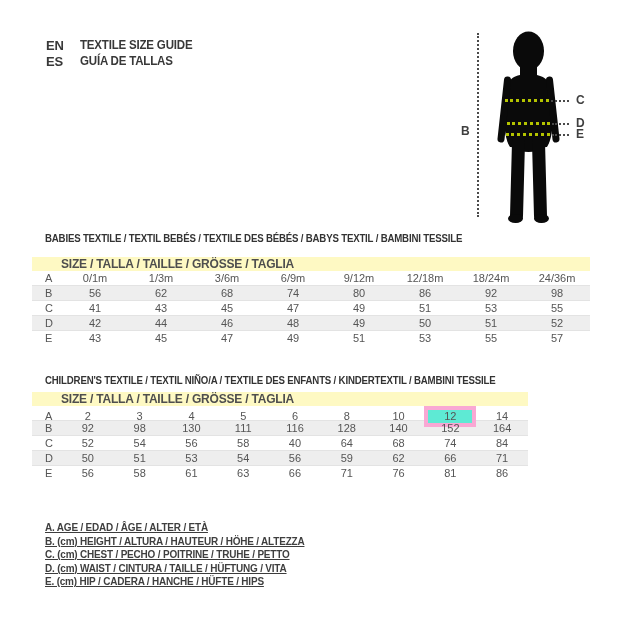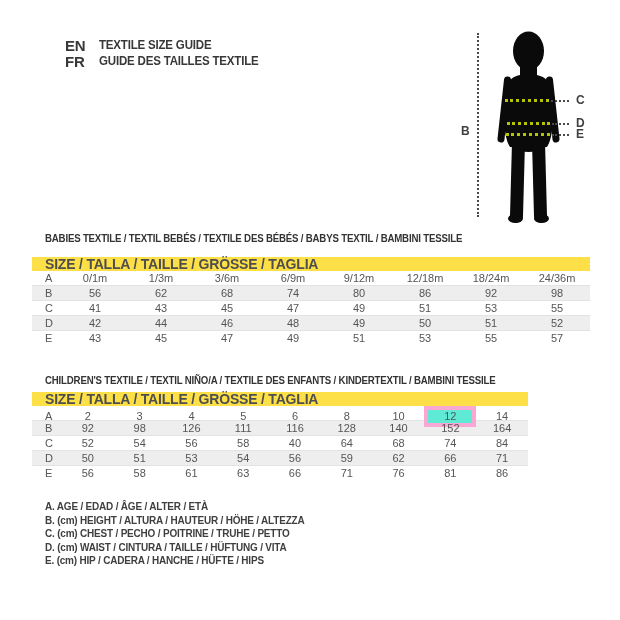--- a/index.html
+++ b/index.html
@@ -3,58 +3,58 @@
 <meta charset="utf-8">
 <style>
   html,body{margin:0;padding:0;background:#ffffff;}
   .canvas{
     position:relative;width:620px;height:620px;background:#ffffff;overflow:hidden;
     font-family:"Liberation Sans", sans-serif;color:#3c3c3c;
   }
   
   .lang-list{position:absolute;left:46px;top:37px;}
   .lang-row{display:flex;height:16px;align-items:center;}
-  .lang-code{width:34px;font-size:15px;font-weight:700;letter-spacing:-0.2px;color:#383838;margin-left:19px;}
+  .lang-code{width:34px;font-size:13px;font-weight:700;letter-spacing:-0.2px;color:#383838;}
   .lang-label{font-size:12px;font-weight:700;letter-spacing:-0.2px;color:#383838;transform:scaleX(0.96);transform-origin:left center;white-space:nowrap;}
   
   .figure{position:absolute;left:450px;top:25px;width:165px;height:205px;}
   .figure svg{position:absolute;left:40px;top:5px;}
   .vline{position:absolute;left:27px;top:8px;height:184px;width:0;border-left:2px dotted #4a4a4a;}
   .hline{position:absolute;height:0;border-top:2px dotted #4a4a4a;}
   .hline.green{border-top-color:#b4c400;border-top-width:3px;}
   .mlabel{position:absolute;font-size:12px;font-weight:700;line-height:11px;color:#3f3f3f;}
   
   .tbl-title{position:absolute;left:45px;font-size:10.5px;font-weight:700;letter-spacing:-0.2px;color:#333333;white-space:nowrap;transform:scaleX(0.92);transform-origin:left center;}
   .table{position:absolute;left:32px;}
-  .thead{height:14px;line-height:14px;background:#fde047;padding-left:13px;font-size:14px;font-weight:700;letter-spacing:-0.2px;color:#4e4e4e;white-space:nowrap;}
+  .thead{height:14px;line-height:14px;background:#fef9c3;padding-left:29px;font-size:12px;font-weight:700;letter-spacing:-0.2px;color:#4e4e4e;white-space:nowrap;}
   .trow{display:grid;height:14px;align-items:center;border-top:1px solid #e3e3e3;font-size:11px;color:#555555;}
   .trow:first-child{border-top:none;}
   .trow.stripe{background:#eeeeee;}
   .cols-8 .trow{grid-template-columns:30px repeat(8,1fr);}
   .cols-9 .trow{grid-template-columns:30px repeat(9,1fr);}
   .tcell{text-align:center;line-height:13px;}
   .tcell.tlabel{text-align:left;padding-left:13px;}
   .tcell.boxed{border:4px solid #f9a8d4;background:#5eead4;height:13px;line-height:13px;}
   
-  .legend{position:absolute;left:45px;top:500px;}
+  .legend{position:absolute;left:45px;top:521px;text-decoration:underline;}
   .legend-line{font-size:10.5px;font-weight:700;letter-spacing:-0.2px;color:#3f3f3f;line-height:13.6px;white-space:nowrap;transform:scaleX(0.95);transform-origin:left center;}
 </style>
 </head>
 <body>
 
 <div class="canvas">
 
   <div class="lang-list">
     <div class="lang-row">
       <span class="lang-code">EN</span>
       <span class="lang-label">TEXTILE SIZE GUIDE</span>
     </div>
     <div class="lang-row">
-      <span class="lang-code">FR</span>
-      <span class="lang-label">GUIDE DES TAILLES TEXTILE</span>
+      <span class="lang-code">ES</span>
+      <span class="lang-label">GUÍA DE TALLAS</span>
     </div>
   </div>
 
   <div class="figure">
     <svg width="80" height="195" viewBox="0 0 80 195">
       <g fill="#0a0a0a" stroke="none">
         <ellipse cx="38.5" cy="21" rx="15.5" ry="19.5"></ellipse>
         <path d="M30,34 L47,34 L47,45 C56,47 60,52 61,60 L62.5,92 C62.5,104 60,112 57,117 L20,117 C17,112 14.5,104 14.5,92 L16,60 C17,52 21,47 30,45 Z"></path>
         <ellipse cx="38.5" cy="110" rx="21" ry="12"></ellipse>
       </g>
@@ -160,21 +160,21 @@
           <div class="tcell">6</div>
           <div class="tcell">8</div>
           <div class="tcell">10</div>
           <div class="tcell boxed">12</div>
           <div class="tcell">14</div>
         </div>
         <div class="trow stripe">
           <div class="tcell tlabel">B</div>
           <div class="tcell">92</div>
           <div class="tcell">98</div>
-          <div class="tcell">126</div>
+          <div class="tcell">130</div>
           <div class="tcell">111</div>
           <div class="tcell">116</div>
           <div class="tcell">128</div>
           <div class="tcell">140</div>
           <div class="tcell">152</div>
           <div class="tcell">164</div>
         </div>
         <div class="trow">
           <div class="tcell tlabel">C</div>
           <div class="tcell">52</div>

